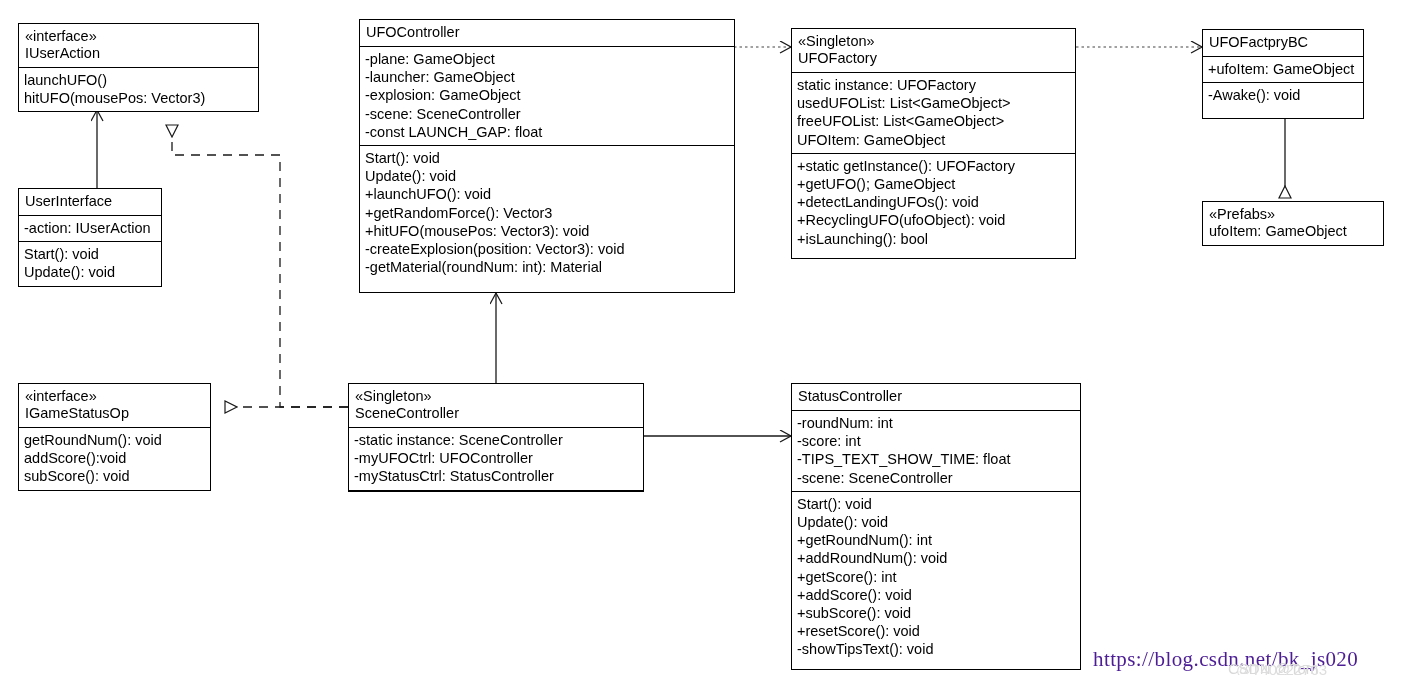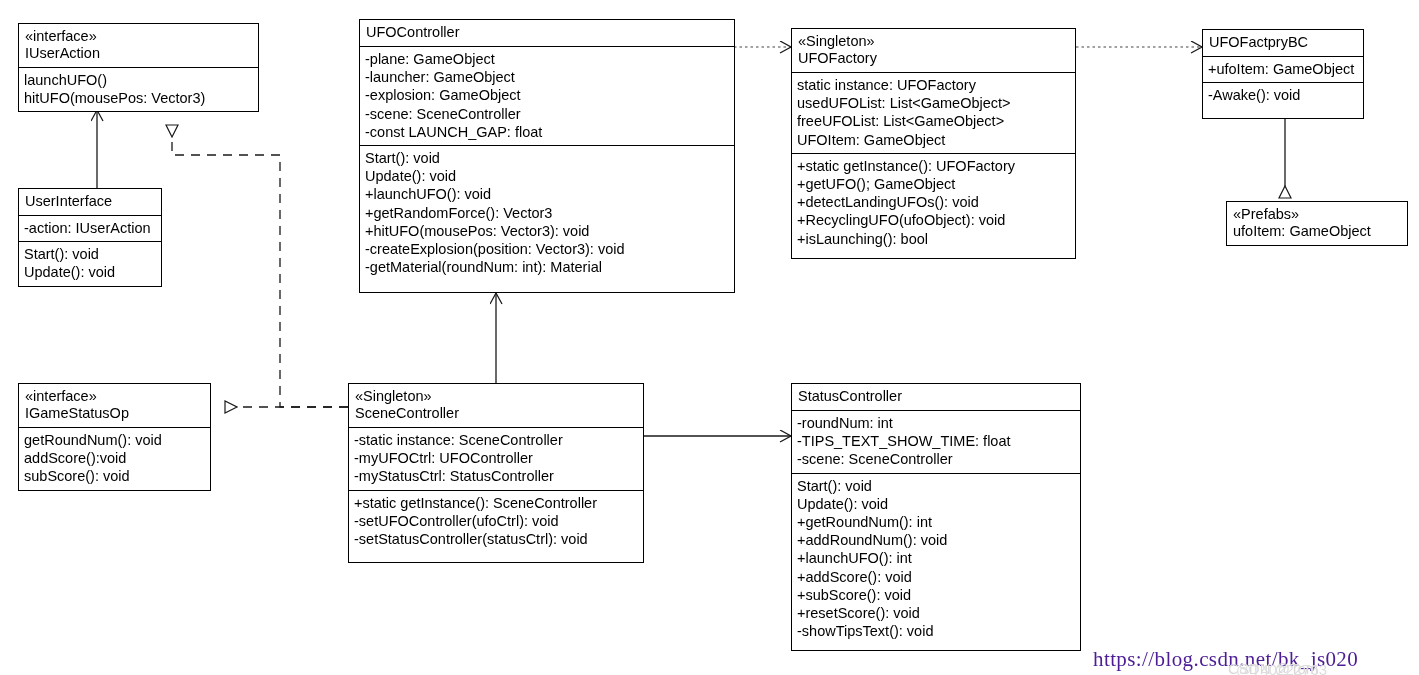--- a/index.html
+++ b/index.html
@@ -218,25 +218,20 @@
   <div class="uml-class" style="left:348px; top:383px; width:296px;">
     <div class="uml-header">
       <span class="uml-stereo">«Singleton»</span>
       <span class="uml-name">SceneController</span>
     </div>
     <div class="uml-compartment">
       <span class="row">-static instance: SceneController</span>
       <span class="row">-myUFOCtrl: UFOController</span>
       <span class="row">-myStatusCtrl: StatusController</span>
     </div>
-    <div class="uml-compartment last" style="padding-bottom:14px;">
-      <span class="row">+static getInstance(): SceneController</span>
-      <span class="row">-setUFOController(ufoCtrl): void</span>
-      <span class="row">-setStatusController(statusCtrl): void</span>
-    </div>
   </div>
 
   <div class="uml-class" style="left:791px; top:28px; width:285px;">
     <div class="uml-header">
       <span class="uml-stereo">«Singleton»</span>
       <span class="uml-name">UFOFactory</span>
     </div>
     <div class="uml-compartment">
       <span class="row">static instance: UFOFactory</span>
       <span class="row">usedUFOList: List&lt;GameObject&gt;</span>
@@ -251,49 +246,50 @@
       <span class="row">+isLaunching(): bool</span>
     </div>
   </div>
 
   <div class="uml-class" style="left:791px; top:383px; width:290px;">
     <div class="uml-header">
       <span class="uml-name">StatusController</span>
     </div>
     <div class="uml-compartment">
       <span class="row">-roundNum: int</span>
+      <span class="row">-score: int</span>
       <span class="row">-TIPS_TEXT_SHOW_TIME: float</span>
       <span class="row">-scene: SceneController</span>
     </div>
     <div class="uml-compartment last" style="padding-bottom:10px;">
       <span class="row">Start(): void</span>
       <span class="row">Update(): void</span>
       <span class="row">+getRoundNum(): int</span>
       <span class="row">+addRoundNum(): void</span>
-      <span class="row">+launchUFO(): int</span>
+      <span class="row">+getScore(): int</span>
       <span class="row">+addScore(): void</span>
       <span class="row">+subScore(): void</span>
       <span class="row">+resetScore(): void</span>
       <span class="row">-showTipsText(): void</span>
     </div>
   </div>
 
   <div class="uml-class" style="left:1202px; top:29px; width:162px;">
     <div class="uml-header">
       <span class="uml-name">UFOFactpryBC</span>
     </div>
     <div class="uml-compartment">
       <span class="row">+ufoItem: GameObject</span>
     </div>
     <div class="uml-compartment last" style="padding-bottom:14px;">
       <span class="row">-Awake(): void</span>
     </div>
   </div>
 
-  <div class="uml-class" style="left:1202px; top:201px; width:182px;margin-left:24px;">
+  <div class="uml-class" style="left:1202px; top:201px; width:182px;">
     <div class="uml-header no-rule">
       <span class="uml-stereo">«Prefabs»</span>
       <span class="uml-name">ufoItem: GameObject</span>
     </div>
   </div>
 
   <div class="wm-url">https://blog.csdn.net/bk_js020</div>
   <div class="wm-tag">
     <span>CSDN @Tom</span>
     <span class="t2">@T40222763</span>

